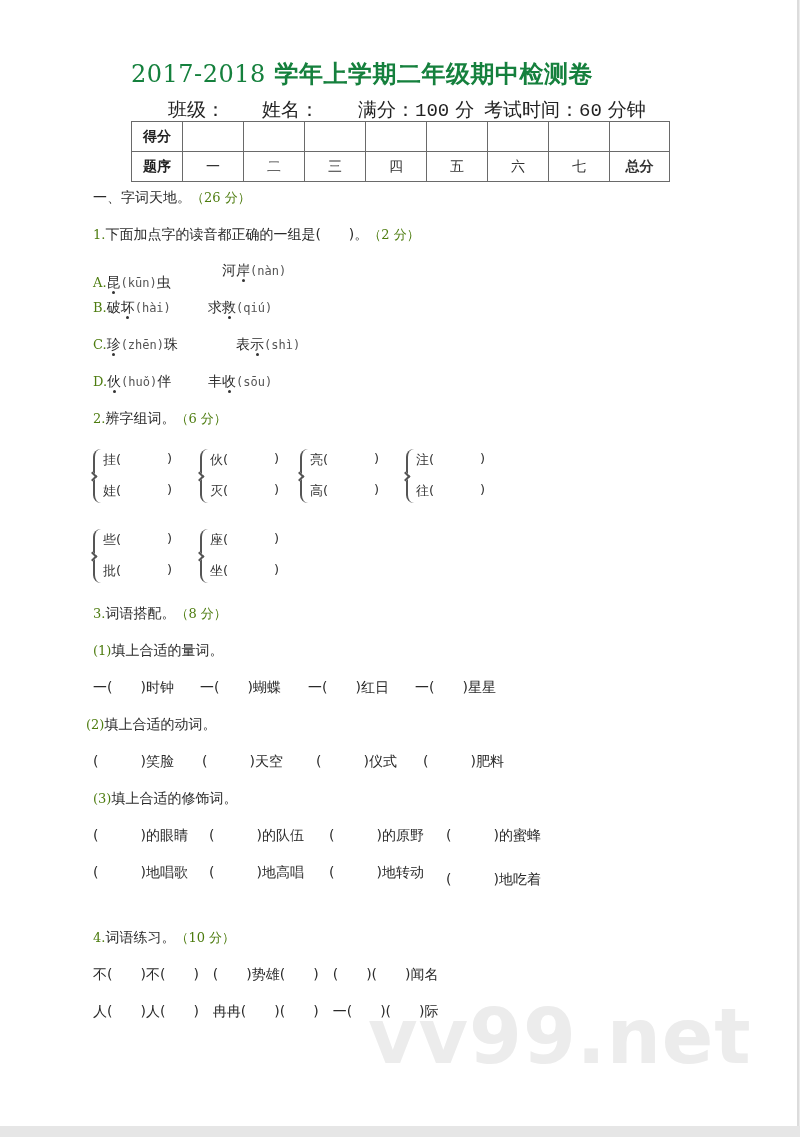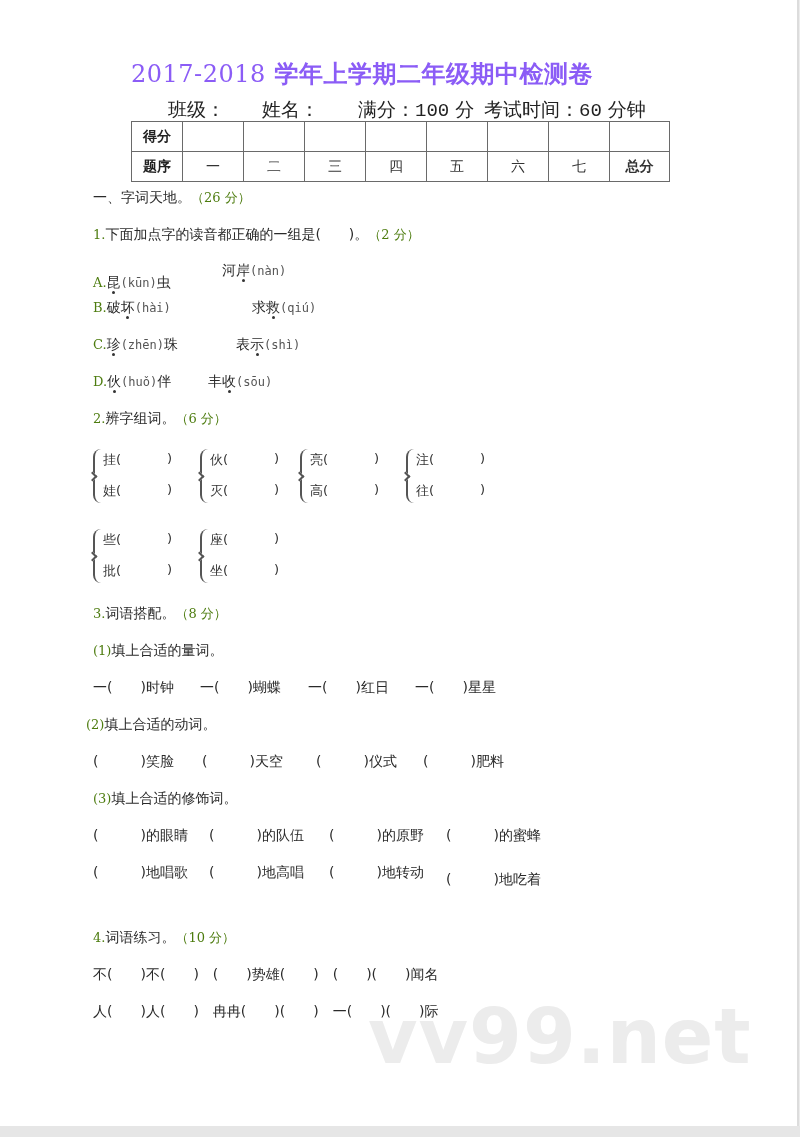--- a/index.html
+++ b/index.html
@@ -17,21 +17,21 @@
     border-right: 2px solid #dcdcdc;
     border-bottom: 1px solid #d6d6d6;
   }
   .bottom-strip {
     position: absolute; left: 0; top: 1126px; width: 800px; height: 11px;
     background: #e6e6e6;
   }
   .abs { position: absolute; white-space: nowrap; }
   .title {
     left: 0; width: 724px; top: 58px; text-align: center;
-    font-size: 24px; font-weight: bold; color: #8b5cf6; letter-spacing: 0.5px;
+    font-size: 24px; font-weight: bold; color: #15803d; letter-spacing: 0.5px;
   }
   .title .year { font-family: "DejaVu Serif", "Liberation Serif", serif; font-weight: normal; }
   .info { top: 97px; font-size: 19px; color: #222; font-family: "DejaVu Serif", serif; }
   .info .v { font-family: Liberation Mono, monospace; }
 
   table.score {
     position: absolute; left: 131px; top: 121px;
     border-collapse: collapse;
     font-size: 14px;
   }
@@ -129,21 +129,21 @@
   <div class="abs line" style="left:93px; top:274px;">
     <span class="num">A.</span><span></span><span class="dot">昆</span><span class="py">(kūn)</span><span>虫</span>
   </div>
   <div class="abs line" style="left:222px; top:262px;">
     <span>河</span><span class="dot">岸</span><span class="py">(nàn)</span>
   </div>
 
   <div class="abs line" style="left:93px; top:299px;">
     <span class="num">B.</span><span>破</span><span class="dot">坏</span><span class="py">(hài)</span>
   </div>
-  <div class="abs line" style="left:208px; top:299px;margin-left:44px;">
+  <div class="abs line" style="left:208px; top:299px;">
     <span>求</span><span class="dot">救</span><span class="py">(qiú)</span>
   </div>
 
   <div class="abs line" style="left:93px; top:336px;">
     <span class="num">C.</span><span class="dot">珍</span><span class="py">(zhēn)</span><span>珠</span>
   </div>
   <div class="abs line" style="left:236px; top:336px;">
     <span>表</span><span class="dot">示</span><span class="py">(shì)</span>
   </div>
 

